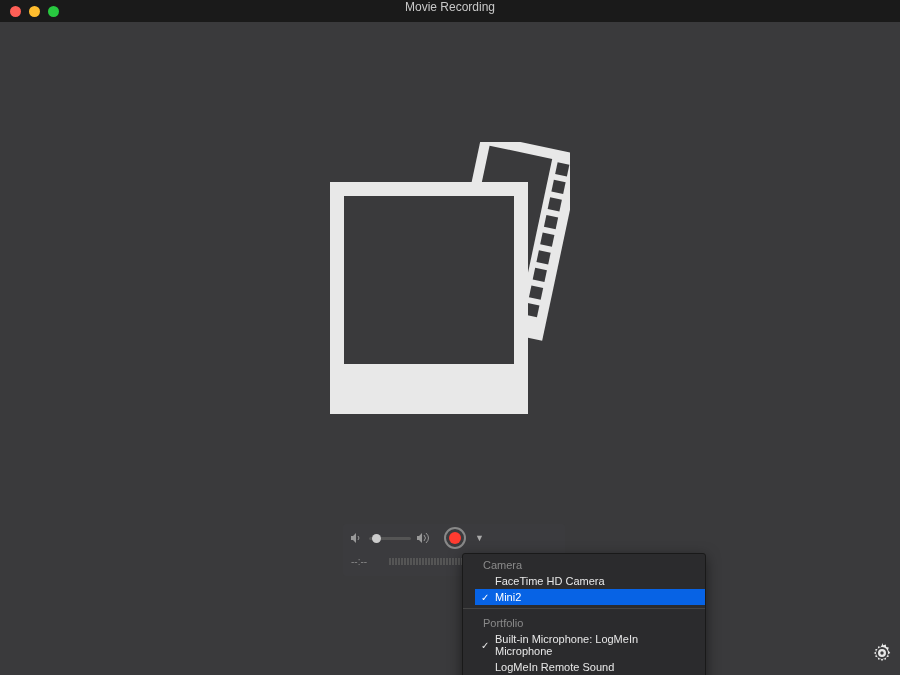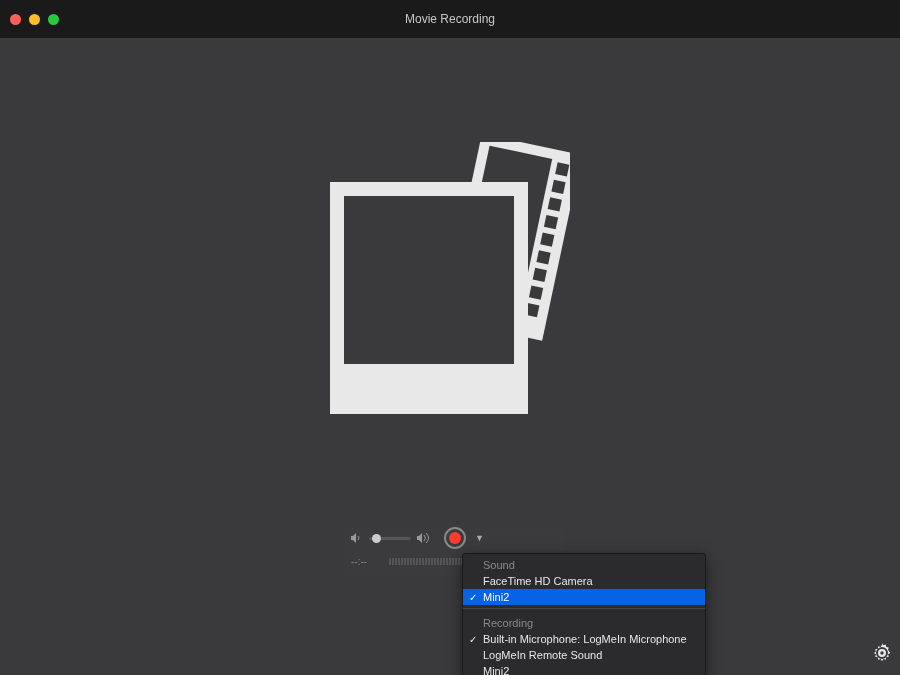--- a/index.html
+++ b/index.html
@@ -5,24 +5,23 @@
     * { margin: 0; padding: 0; box-sizing: border-box; }
     body {
       width: 900px;
       height: 675px;
       background: #3a3a3c;
       font-family: -apple-system, "Helvetica Neue", Arial, sans-serif;
       overflow: hidden;
       position: relative;
     }
     .titlebar {
-      height: 38px;
+      height: 22px;
       background: #1a1a1a;
       display: flex;
-      align-items: center;
       position: relative;
     }
     .traffic-lights {
       display: flex;
       gap: 8px;
       padding-left: 10px;
       align-items: center;
     }
     .traffic-light {
       width: 11px;
@@ -165,20 +164,21 @@
       padding: 5px 10px 2px 20px;
       font-size: 11px;
     }
     .menu-item {
       color: #e8e8e8;
       padding: 2px 10px 2px 20px;
       display: flex;
       align-items: center;
       position: relative;
       cursor: pointer;
+      margin-left: 12px;
     }
     .menu-item.selected {
       background: #0763e5;
       color: #fff;
     }
     .menu-item .check {
       position: absolute;
       left: 6px;
       font-size: 10px;
     }
@@ -294,30 +294,30 @@
         <div class="level-seg"></div>
         <div class="level-seg"></div>
         <div class="level-seg"></div>
         <div class="level-seg"></div>
         <div class="level-seg"></div>
     </div>
   </div>
 </div>
 
 <div class="dropdown-menu">
-  <div class="menu-section-header">Sound</div>
+  <div class="menu-section-header">Camera</div>
   <div class="menu-item">
     <span>FaceTime HD Camera</span>
   </div>
   <div class="menu-item selected">
     <span class="check">✓</span>
     <span>Mini2</span>
   </div>
   <div class="menu-divider"></div>
-  <div class="menu-section-header">Recording</div>
+  <div class="menu-section-header">Portfolio</div>
   <div class="menu-item">
     <span class="check">✓</span>
     <span>Built-in Microphone: LogMeIn Microphone</span>
   </div>
   <div class="menu-item">
     <span>LogMeIn Remote Sound</span>
   </div>
   <div class="menu-item">
     <span>Mini2</span>
   </div>

